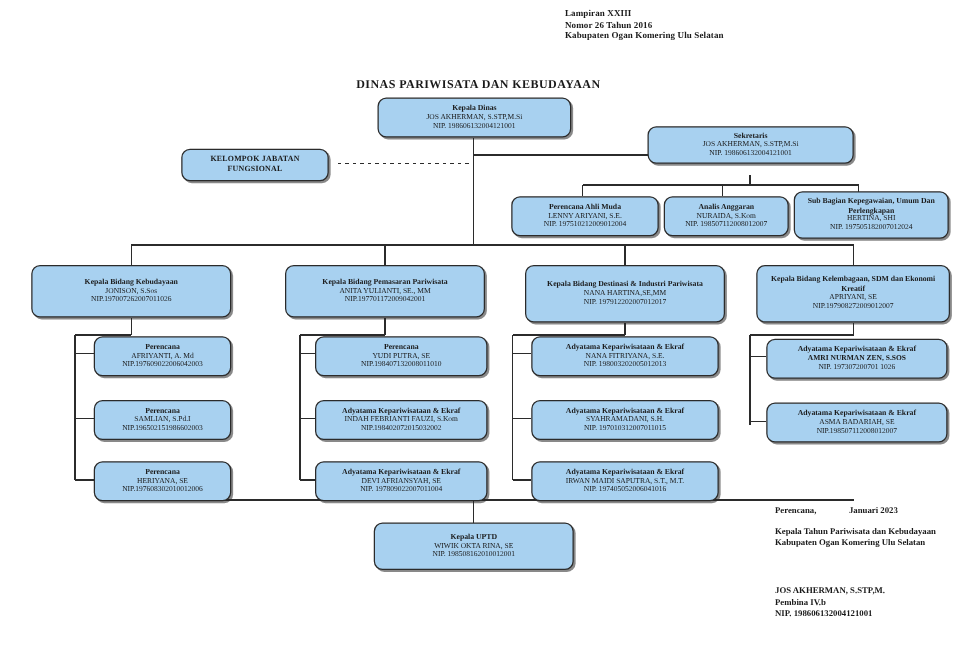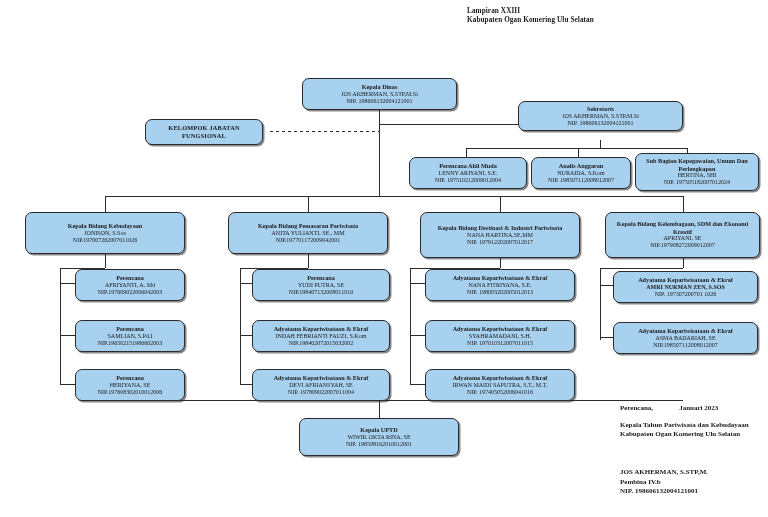--- a/index.html
+++ b/index.html
@@ -13,21 +13,21 @@
   }
   #canvas{position:absolute;left:0;top:0;width:768px;height:517px;}
   svg#wires{position:absolute;left:0;top:0;width:768px;height:517px;pointer-events:none;}
 
   
   .note{
     position:absolute;left:452px;top:7px;width:310px;
     font-size:7.2px;line-height:8.6px;font-weight:bold;
     letter-spacing:.1px;color:#1a1a1a;
   }
-  .note div{white-space:nowrap;margin-left:15px;}
+  .note div{white-space:nowrap;}
 
   
   .maintitle{
     position:absolute;left:285px;top:62px;
     font-size:9.6px;font-weight:bold;letter-spacing:.35px;
     white-space:nowrap;
   }
 
   
   .box{
@@ -114,23 +114,25 @@
       <line x1="600" y1="285" x2="613" y2="285"></line>
       <line x1="600" y1="337" x2="613" y2="337"></line>
 
       <line x1="379" y1="400" x2="379" y2="418"></line>
       <line x1="105" y1="400" x2="683" y2="400"></line>
     </g>
   </svg>
 
   <div class="note">
     <div>Lampiran XXIII</div>
+    <div>Nomor 26 Tahun 2016</div>
     <div>Kabupaten Ogan Komering Ulu Selatan</div>
   </div>
 
+  <div class="maintitle">DINAS PARIWISATA DAN KEBUDAYAAN</div>
 
   <div class="box" style="left:302px;top:78px;width:155px;height:32px;">
     <div class="ttl">Kepala Dinas</div>
     <div class="nm">JOS AKHERMAN, S.STP,M.Si</div>
     <div class="nip">NIP. 198606132004121001</div>
   </div>
 
   <div class="box" style="left:518px;top:101px;width:165px;height:30px;">
     <div class="ttl">Sekretaris</div>
     <div class="nm">JOS AKHERMAN, S.STP,M.Si</div>

